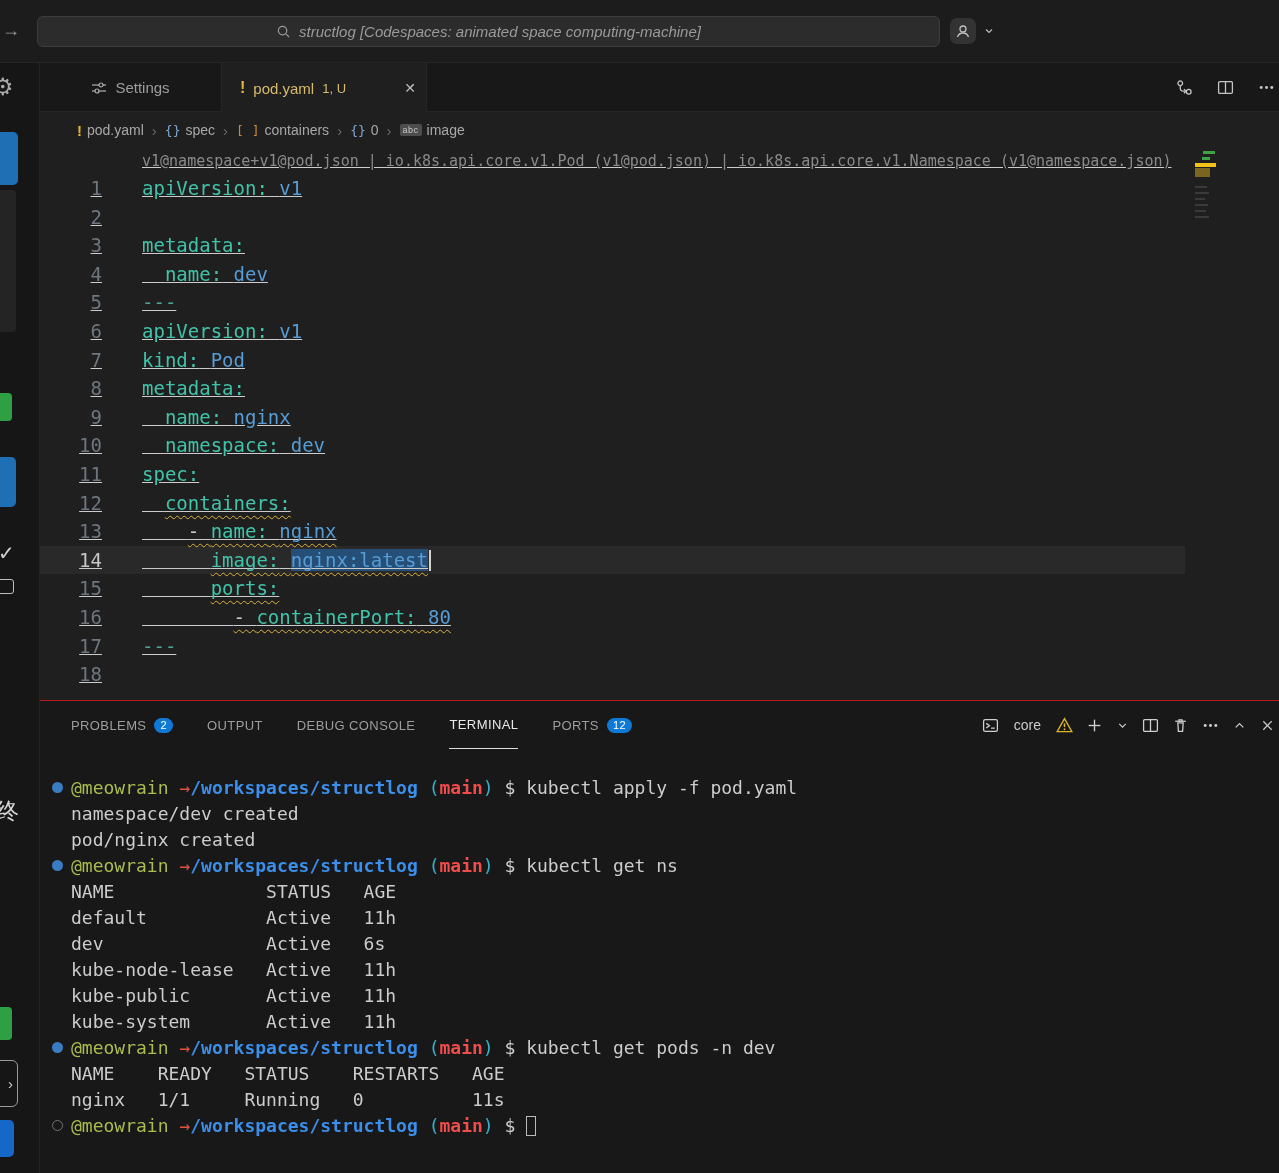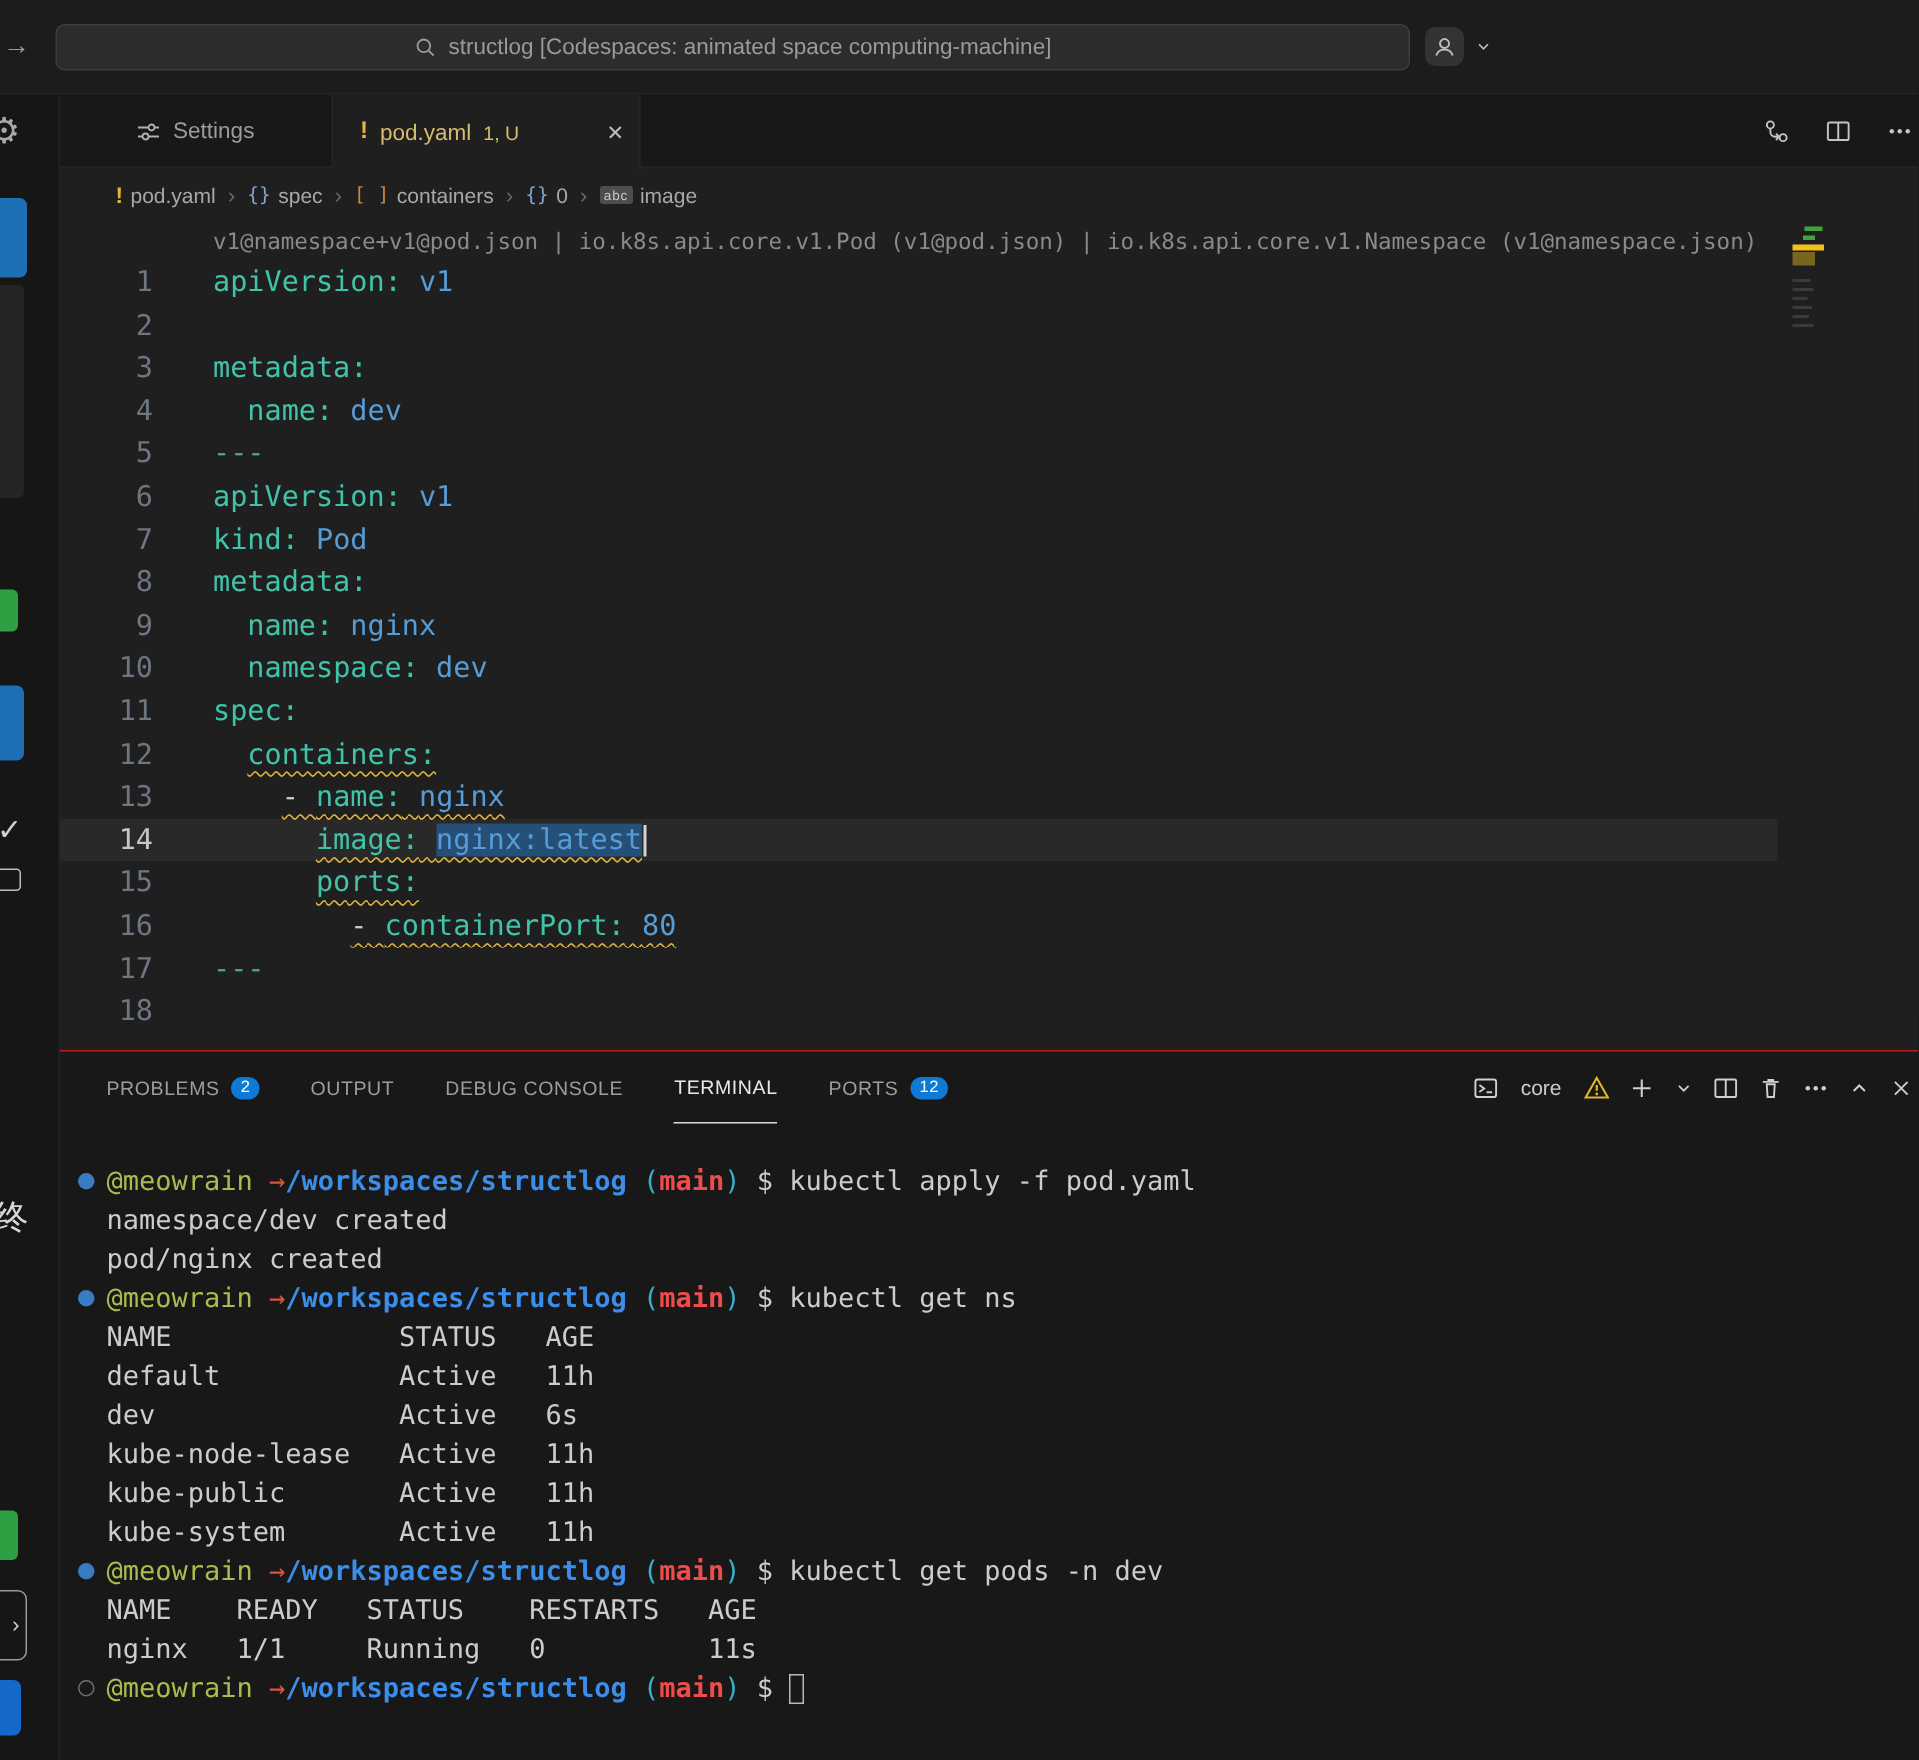--- a/index.html
+++ b/index.html
@@ -4,21 +4,21 @@
 <style>
   * { margin:0; padding:0; box-sizing:border-box; }
   html,body { width:1279px; height:1173px; overflow:hidden; }
   body { background:#1a1a1a; font-family:"Liberation Sans",sans-serif; color:#ccc; position:relative; }
 
   
   .titlebar { height:63px; background:#1c1c1c; position:relative; border-bottom:1px solid #252525; }
   .nav-arrow { position:absolute; left:2px; top:20px; font-size:18px; color:#9a9a9a; }
   .cmd-center { position:absolute; left:37px; top:16px; width:903px; height:31px; background:#2c2c2c;
     border:1px solid #3d3d3d; border-radius:6px; display:flex; align-items:center; justify-content:center;
-    gap:8px; color:#9a9a9a; font-size:15px; }
+    gap:8px; color:#9a9a9a; font-size:15px;font-style:italic; }
   .tb-right { position:absolute; left:950px; top:18px; display:flex; align-items:center; gap:7px; }
   .avatar-box { width:26px; height:26px; border-radius:7px; background:#333; display:flex; align-items:center; justify-content:center; }
 
   
   .app-row { display:flex; height:1110px; }
   .rail { width:40px; background:#161616; border-right:1px solid #232323; position:relative; overflow:hidden; flex:none; }
   .main { flex:1; display:flex; flex-direction:column; min-width:0; }
 
   
   .frag { position:absolute; }
@@ -54,21 +54,21 @@
     font-size:14px; color:#a8a8a8; }
   .bc-sep { color:#6a6a6a; font-size:15px; margin:0 1px; }
   .bc-item { display:flex; align-items:center; gap:5px; }
   .bc-warn { color:#e2b73d; font-weight:bold; font-size:15px; }
   .bc-sym { font-family:"DejaVu Sans Mono",monospace; font-size:13px; }
   .bc-obj { color:#7fa7d2; }
   .bc-arr { color:#c98a3d; }
   .bc-abc { font-size:9px; background:#4d4d4d; color:#c9c9c9; border-radius:2px; padding:1px 3px; letter-spacing:.5px; }
 
   
-  .editor { flex:1; background:#1f1f1f; position:relative; overflow:hidden; }
+  .editor { flex:1; background:#1f1f1f; position:relative; overflow:hidden;text-decoration:underline; }
   .schema-hint { height:26px; line-height:26px; padding-left:102px; font-family:"DejaVu Sans Mono",monospace;
     font-size:15px; color:#8a8a8a; white-space:pre; }
   .editor-lines { font-family:"DejaVu Sans Mono",monospace; font-size:19px; line-height:28.6px; margin-right:94px; }
   .eline { display:flex; white-space:pre; }
   .eline .ln { width:62px; text-align:right; color:#6e7681; flex:none; }
   .eline .code { padding-left:40px; }
   .eline.active { background:#292929; }
   .eline.active .ln { color:#c6c6c6; }
   .tk-k { color:#41c3a9; }
   .tk-v { color:#569cd6; }

